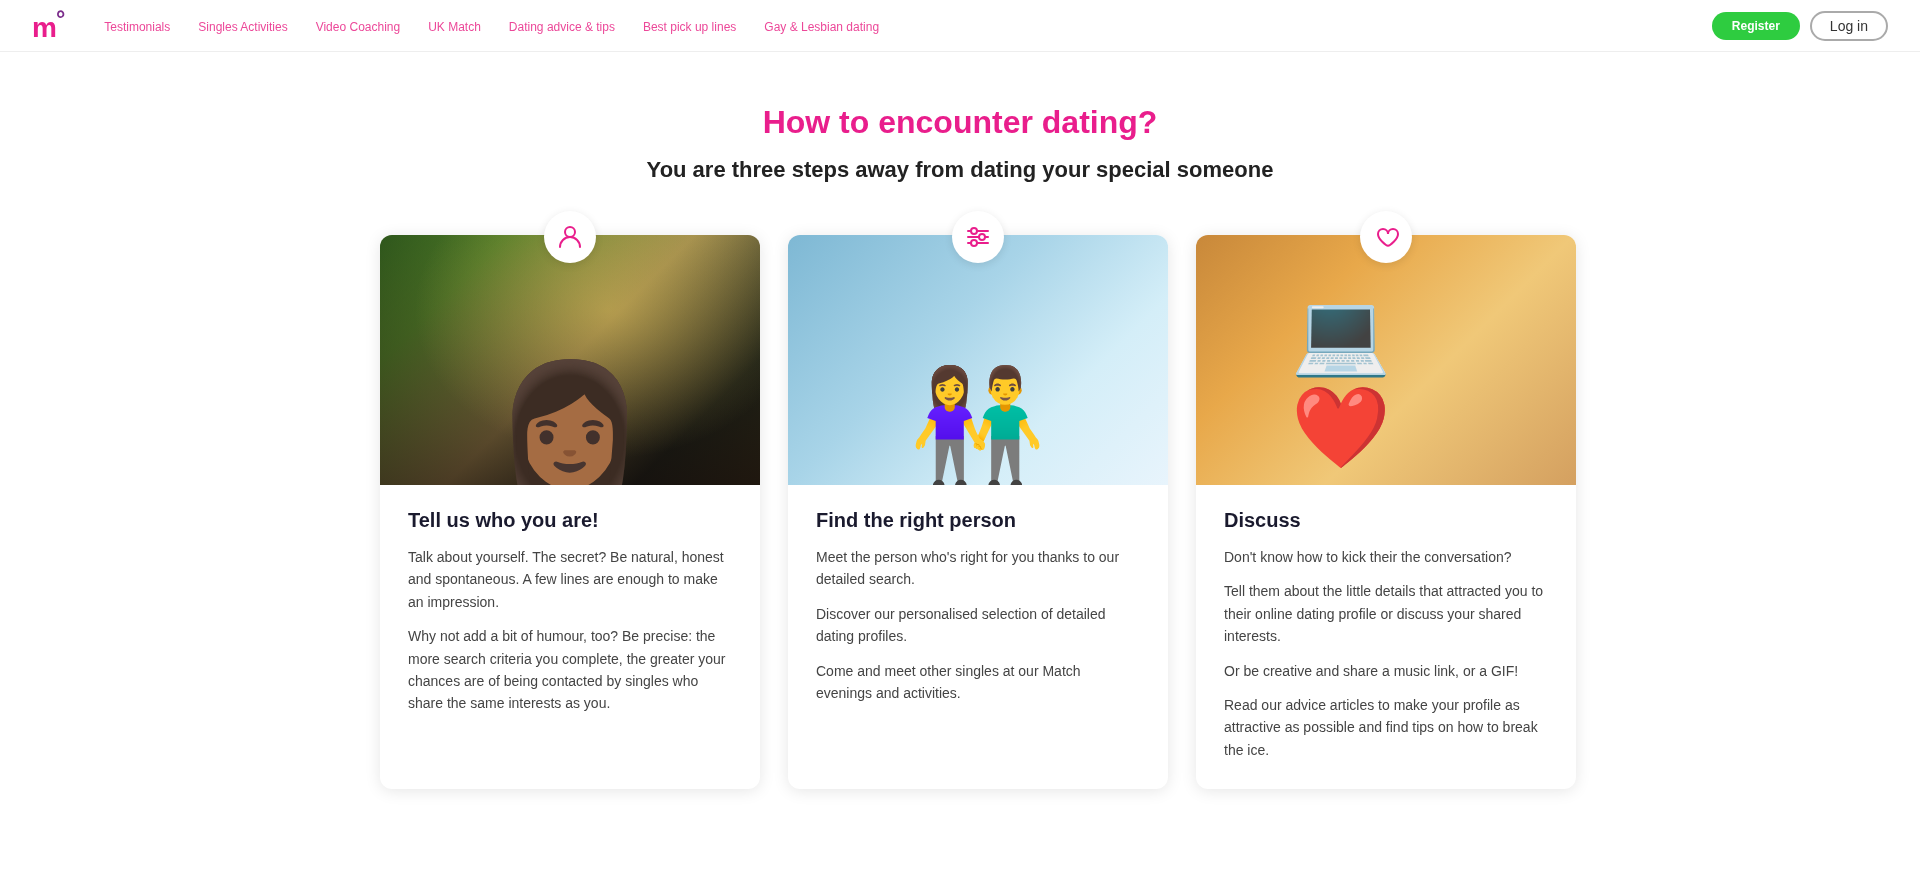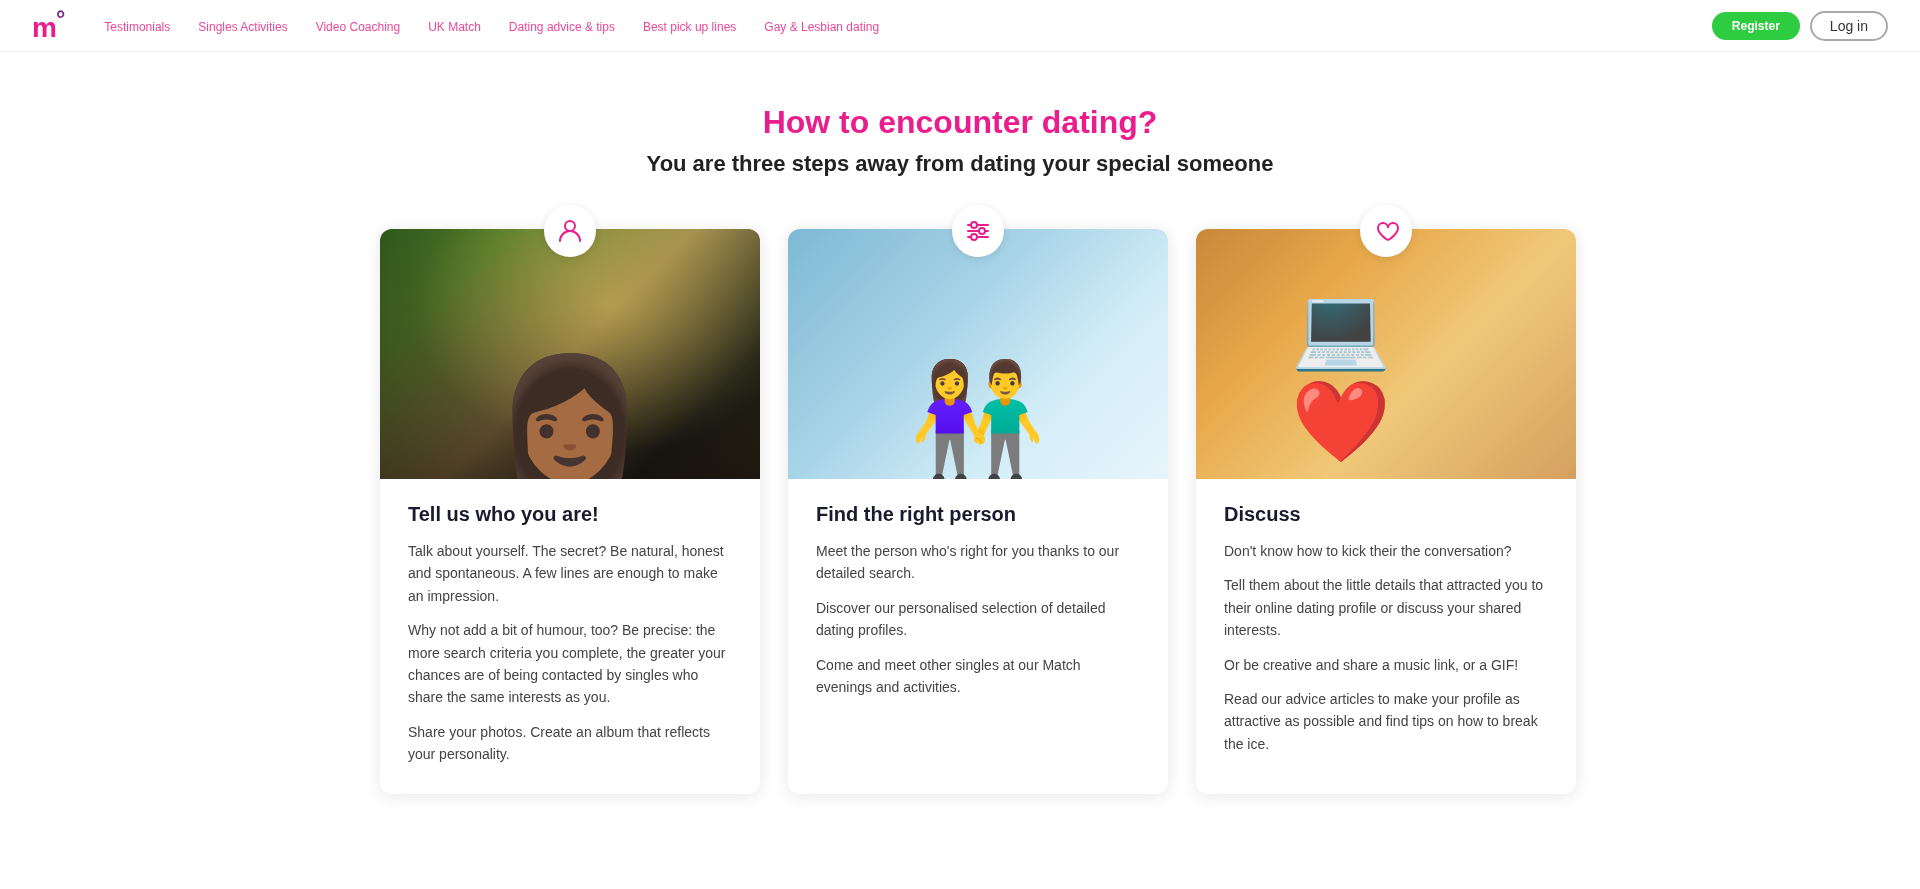--- a/index.html
+++ b/index.html
@@ -67,21 +67,21 @@
     }
     .hero h1 {
       font-size: 32px;
       font-weight: 800;
       color: #e91e8c;
     }
     .hero h2 {
       font-size: 22px;
       font-weight: 700;
       color: #222;
-      margin-top: 10px;
+      margin-top: 16px;
     }
 
     
     .cards-section {
       display: flex;
       justify-content: center;
       gap: 28px;
       padding: 20px 60px 40px;
       margin-left: 36px;
     }
@@ -220,21 +220,20 @@
         <svg viewBox="0 0 28 28" fill="none" xmlns="http://www.w3.org/2000/svg">
       <circle cx="14" cy="9" r="5" stroke="#e91e8c" stroke-width="2"></circle>
       <path d="M4 24c0-5.523 4.477-10 10-10s10 4.477 10 10" stroke="#e91e8c" stroke-width="2" stroke-linecap="round"></path>
     </svg>
       </div>
       <div class="card-img-1"></div>
       <div class="card-body">
         <div class="card-title">Tell us who you are!</div>
         <p class="card-text">Talk about yourself. The secret? Be natural, honest and spontaneous. A few lines are enough to make an impression.</p>
         <p class="card-text">Why not add a bit of humour, too? Be precise: the more search criteria you complete, the greater your chances are of being contacted by singles who share the same interests as you.</p>
-        <p class="card-text">Share your photos. Create an album that reflects your personality.</p>
       </div>
     </div>
     <div class="card">
       <div class="card-icon-badge">
         <svg viewBox="0 0 28 28" fill="none" xmlns="http://www.w3.org/2000/svg">
       <line x1="4" y1="8" x2="24" y2="8" stroke="#e91e8c" stroke-width="2" stroke-linecap="round"></line>
       <line x1="4" y1="14" x2="24" y2="14" stroke="#e91e8c" stroke-width="2" stroke-linecap="round"></line>
       <line x1="4" y1="20" x2="24" y2="20" stroke="#e91e8c" stroke-width="2" stroke-linecap="round"></line>
       <circle cx="10" cy="8" r="3" fill="white" stroke="#e91e8c" stroke-width="2"></circle>
       <circle cx="18" cy="14" r="3" fill="white" stroke="#e91e8c" stroke-width="2"></circle>

